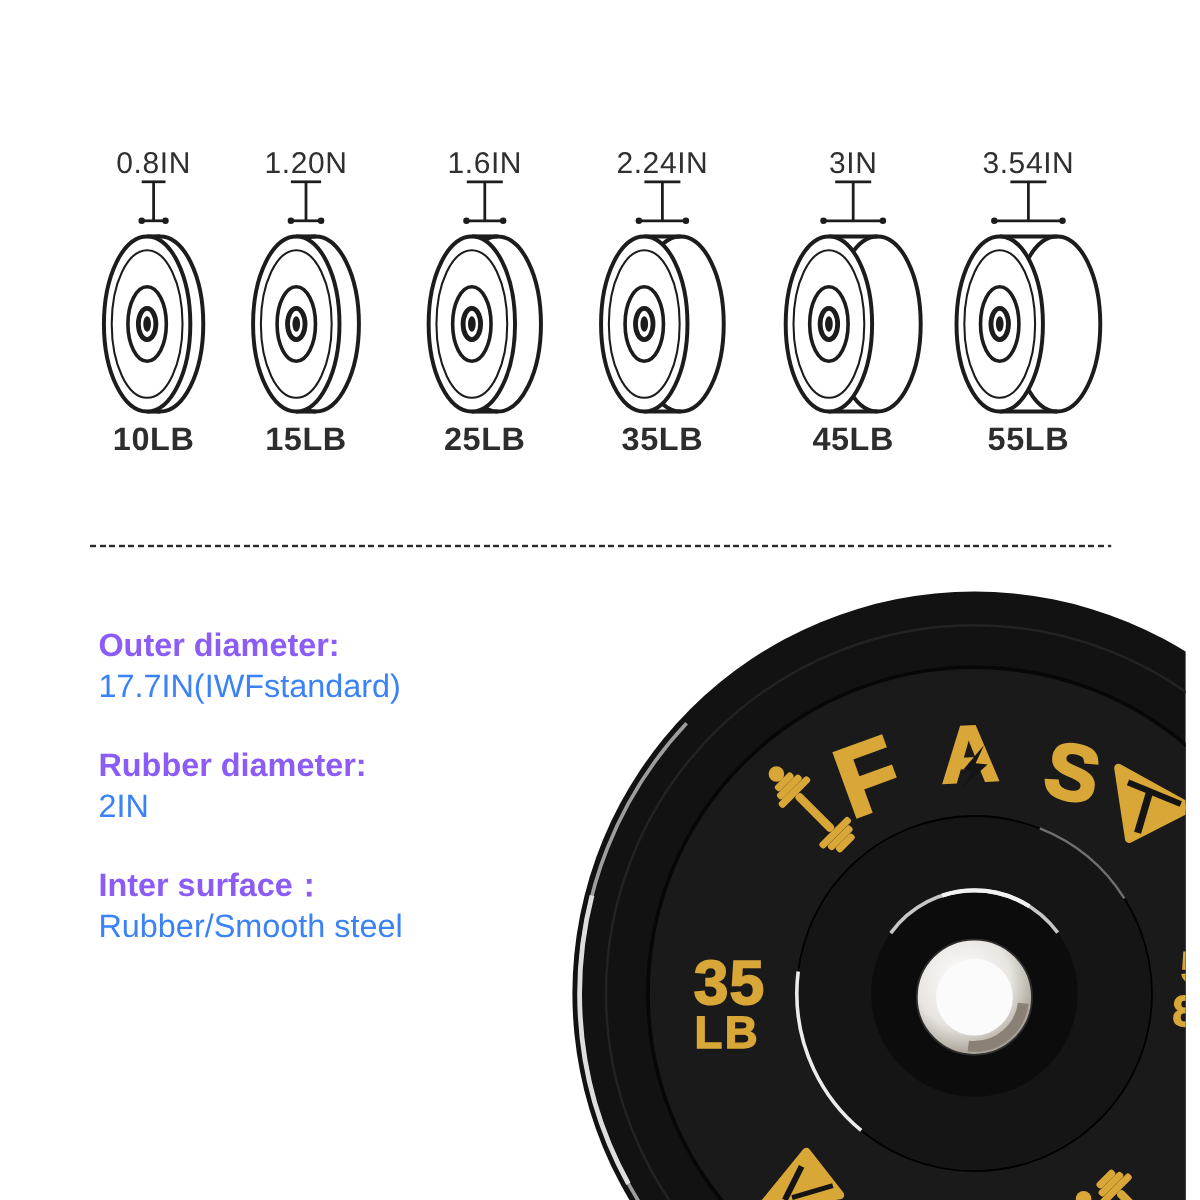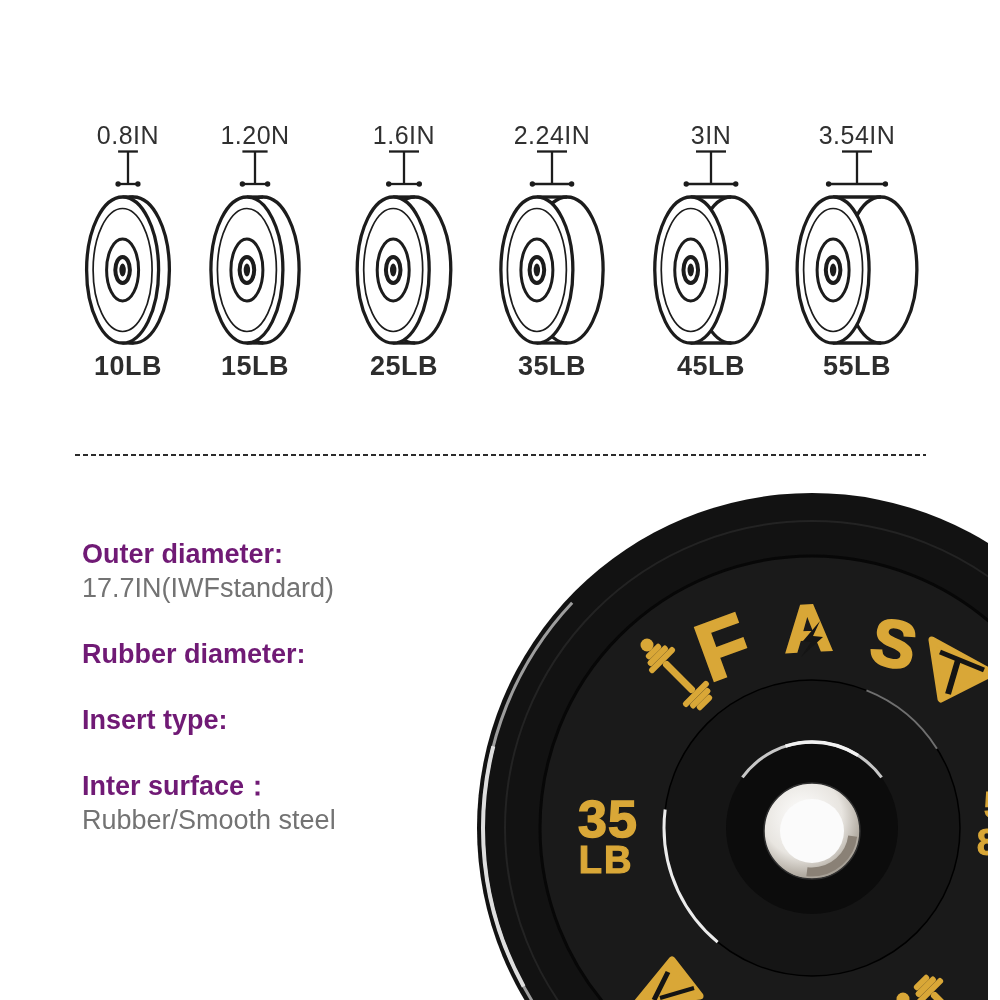--- a/index.html
+++ b/index.html
@@ -8,22 +8,22 @@
   svg{display:block;overflow:hidden;}
   #plates-diagram{position:absolute;left:0;top:0;}
   .dim-label{font-family:"Liberation Sans",sans-serif;font-size:25px;font-weight:400;
              fill:#303030;text-anchor:middle;letter-spacing:.5px;}
   .weight-label{font-family:"Liberation Sans",sans-serif;font-size:27px;font-weight:700;
                 fill:#2d2d2d;text-anchor:middle;letter-spacing:.5px;}
   #divider{position:absolute;left:75px;top:454px;width:851px;height:2px;
            background:repeating-linear-gradient(90deg,#2b2b2b 0 5px,transparent 5px 8px);}
   #spec-list{position:absolute;left:82px;top:521px;width:400px;}
   .spec{margin-bottom:32px;}
-  .spec-label{font-size:27px;font-weight:700;color:#701a75;line-height:34px;margin-top:16px;}
-  .spec-value{font-size:27px;font-weight:400;color:#737373;line-height:34px;}
+  .spec-label{font-size:27px;font-weight:700;color:#8b5cf6;line-height:34px;}
+  .spec-value{font-size:27px;font-weight:400;color:#3b82f6;line-height:34px;}
   #photo{position:absolute;left:0;top:0;}
   .gold{fill:#d9a737;}
   .brand{font-family:"Liberation Sans",sans-serif;font-weight:700;font-size:82px;
          fill:#d9a737;stroke:#d9a737;stroke-width:2.5;paint-order:stroke;text-anchor:middle;}
   .brand-sm{font-family:"Liberation Sans",sans-serif;font-weight:700;font-size:66px;
          fill:#d9a737;stroke:#d9a737;stroke-width:2.5;paint-order:stroke;text-anchor:middle;}
   .w-num{font-family:"Liberation Sans",sans-serif;font-weight:700;font-size:52px;
          fill:#d9a737;stroke:#d9a737;stroke-width:1.5;paint-order:stroke;
          text-anchor:middle;letter-spacing:1px;}
   .w-unit{font-family:"Liberation Sans",sans-serif;font-weight:700;font-size:38px;
@@ -156,23 +156,23 @@
 
   <div id="divider"></div>
 
   <div id="spec-list">
     <div class="spec">
       <div class="spec-label">Outer diameter:</div>
       <div class="spec-value">17.7IN(IWFstandard)</div>
     </div>
     <div class="spec">
       <div class="spec-label">Rubber diameter:</div>
-    </div>
-    <div class="spec">
-      <div class="spec-label">Insert type:</div>
+      <div class="spec-value">2IN</div>
+    </div>
+    <div class="spec">
     </div>
     <div class="spec">
       <div class="spec-label">Inter surface：</div>
       <div class="spec-value">Rubber/Smooth steel</div>
     </div>
   </div>
 
   <svg id="photo" width="1000" height="1000" viewBox="0 0 1000 1000">
     <defs>
       <radialGradient id="steel" cx="40%" cy="35%" r="75%">

